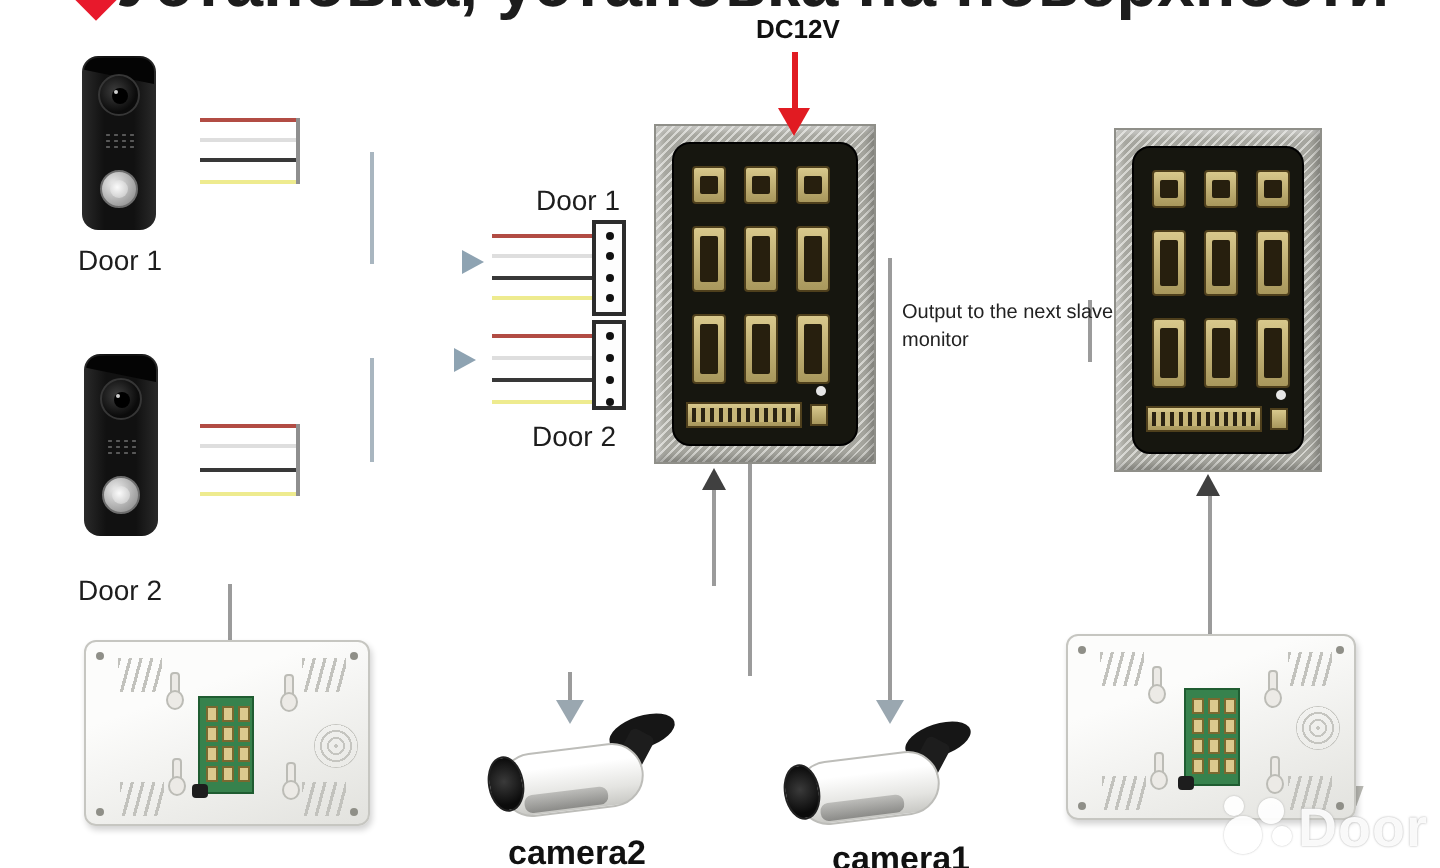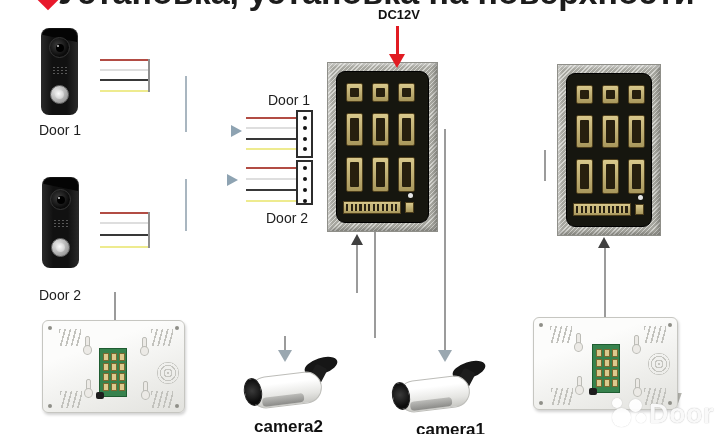--- a/index.html
+++ b/index.html
@@ -206,20 +206,21 @@
           <i></i>
           <i></i>
           <i></i>
         </div>
       <div class="bottom-conn"></div>
       <div class="mini-conn"></div>
       <div class="white-dot"></div>
     </div>
   </div>
 
+  <div class="note">Output to the next slave monitor</div>
 
   <div class="plate" style="left:557px;top:64px;width:104px;height:172px;">
     <div class="pcb">
       <div class="conn-grid">
           <i></i>
           <i></i>
           <i></i>
           <i></i>
           <i></i>
           <i></i>

